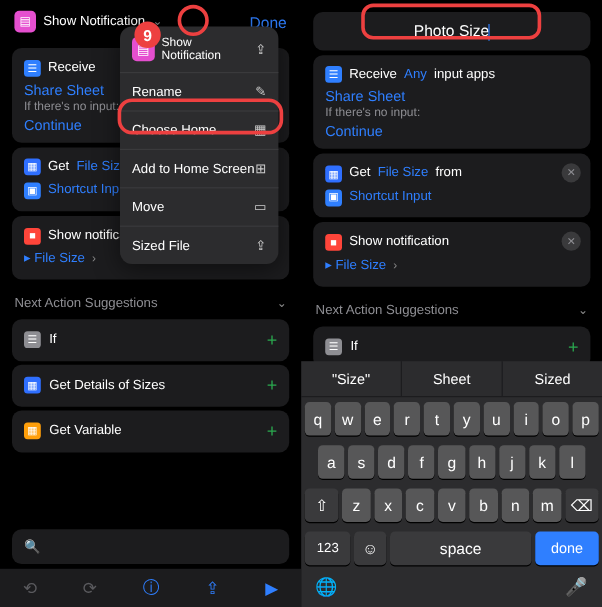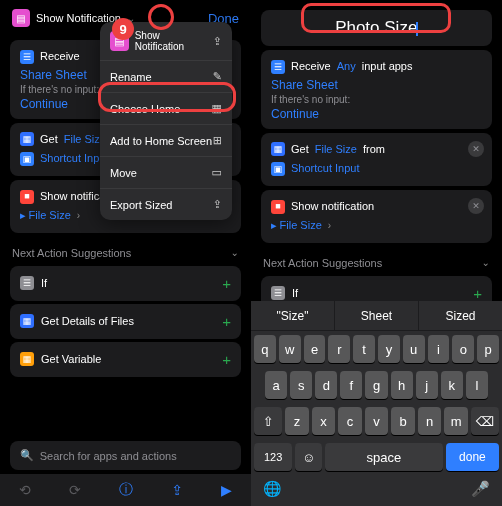--- a/index.html
+++ b/index.html
@@ -25,21 +25,21 @@
 .mic{color:#ccc;font-size:11px}
 .circ-red{position:absolute;border:3px solid #ed4040;border-radius:20px;pointer-events:none;z-index:20}
 .badge9{position:absolute;top:18px;left:112px;width:22px;height:22px;background:#ed4040;border-radius:11px;display:flex;align-items:center;justify-content:center;color:#fff;font-weight:700;font-size:13px;z-index:25}
 .sect{color:#8e8e93;font-size:11px;padding:10px 12px 4px;display:flex;justify-content:space-between;align-items:center}
 .srow{background:#1c1c1e;border-radius:8px;margin:3px 10px;padding:9px 10px;display:flex;align-items:center;justify-content:space-between}
 .srl{display:flex;align-items:center;gap:7px}
 .plus{color:#2aa84f;font-size:15px;font-weight:300}
 .search{position:absolute;bottom:36px;left:10px;right:10px;background:#1c1c1e;border-radius:8px;padding:8px 10px;display:flex;align-items:center;gap:6px;color:#8e8e93}
 .tbar{position:absolute;bottom:0;left:0;right:0;height:32px;background:#1c1c1e;display:flex;justify-content:space-around;align-items:center;color:#5a5a5e;font-size:14px}
 .tbar .act{color:#2f7fff}
-.titlefield{background:#1c1c1e;border-radius:8px;margin:4px 10px;padding:8px 10px;text-align:center;color:#fff;font-size:17px;position:relative}
+.titlefield{background:#1c1c1e;border-radius:8px;margin:4px 10px;padding:8px 10px;text-align:center;color:#fff;font-size:13px;position:relative}
 .cursor{display:inline-block;width:1.5px;height:14px;background:#2f7fff;vertical-align:middle;margin-left:-1px}
 .kb{position:absolute;bottom:0;left:0;right:0;background:#2c2c2e;padding-top:0}
 .sugbar{display:flex;height:30px;border-bottom:1px solid #1c1c1e}
 .sug{flex:1;display:flex;align-items:center;justify-content:center;color:#fff;font-size:12px;border-right:1px solid #1c1c1e}
 .sug:last-child{border-right:none}
 .krow{display:flex;gap:3px;padding:4px 3px;justify-content:center}
 .key{background:#575758;border-radius:4px;height:28px;flex:1;display:flex;align-items:center;justify-content:center;color:#fff;font-size:13px;box-shadow:0 1px 0 #000}
 .key.dk{background:#3a3a3c}
 .key.sp{flex:4}
 .key.dn{background:#2f7fff;flex:1.8;font-size:12px}
@@ -110,55 +110,54 @@
       </div>
   <div class="mitem">
         <span>Add to Home Screen</span>
         <span class="mic">⊞</span>
       </div>
   <div class="mitem">
         <span>Move</span>
         <span class="mic">▭</span>
       </div>
   <div class="mitem">
-        <span>Export Sized</span>
+        <span>Sized File</span>
         <span class="mic">⇪</span>
       </div>
  </div>
  <div class="circ-red" style="top:82px;left:98px;width:138px;height:30px;border-radius:12px"></div>
 
  <div class="sect">
       <span>Next Action Suggestions</span>
       <span class="chev">⌄</span>
     </div>
  <div class="srow">
       <div class="srl">
         <span class="sic" style="background:#8e8e93">☰</span>
         <span>If</span>
       </div>
       <span class="plus">+</span>
     </div>
  <div class="srow">
       <div class="srl">
         <span class="sic" style="background:#2f6fff">▦</span>
-        <span>Get Details of Files</span>
+        <span>Get Details of Sizes</span>
       </div>
       <span class="plus">+</span>
     </div>
  <div class="srow">
       <div class="srl">
         <span class="sic" style="background:#ff9f0a">▦</span>
         <span>Get Variable</span>
       </div>
       <span class="plus">+</span>
     </div>
 
  <div class="search">
       <span>🔍</span>
-      <span>Search for apps and actions</span>
     </div>
  <div class="tbar">
   <span>⟲</span>
   <span>⟳</span>
   <span class="act">ⓘ</span>
   <span class="act">⇪</span>
   <span class="act">▶</span>
  </div>
 </div>
 

